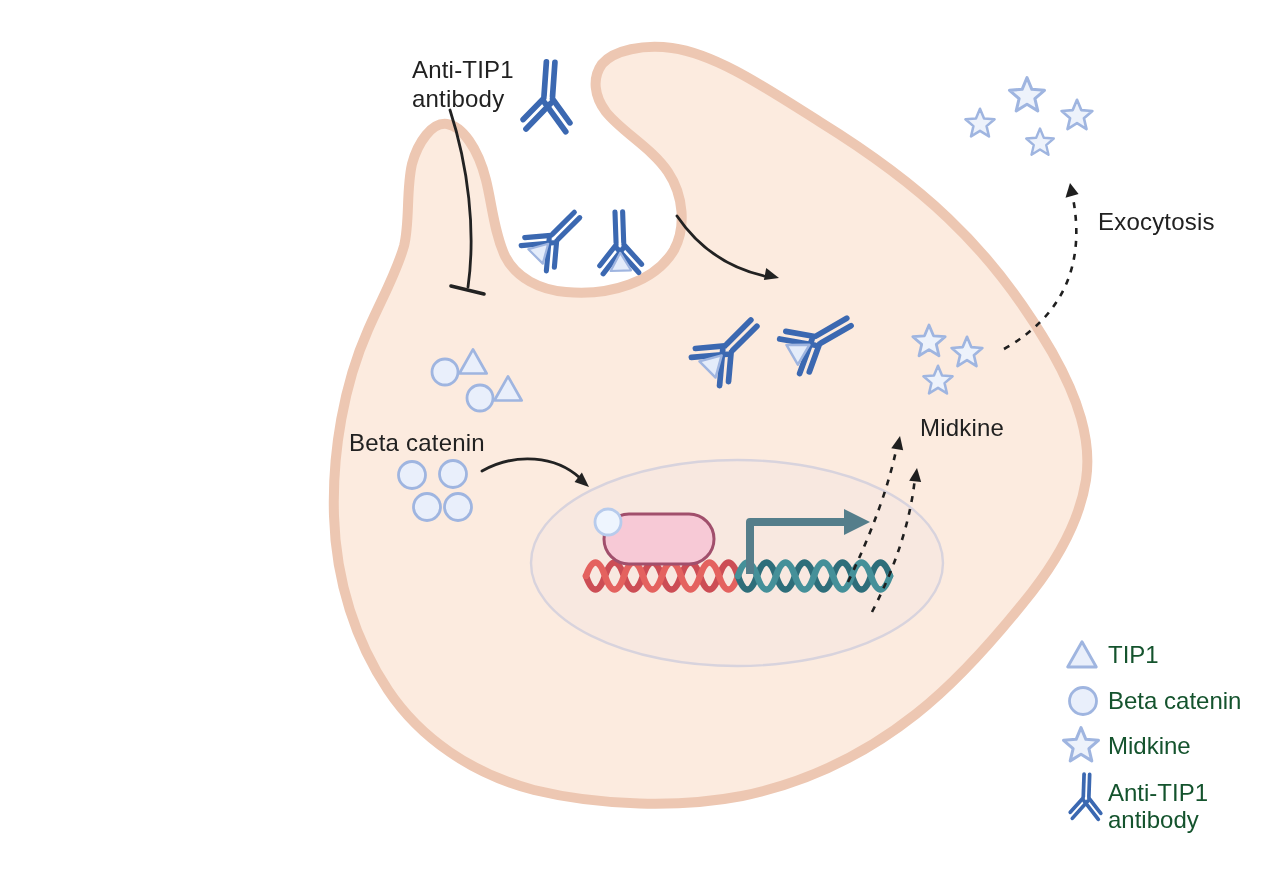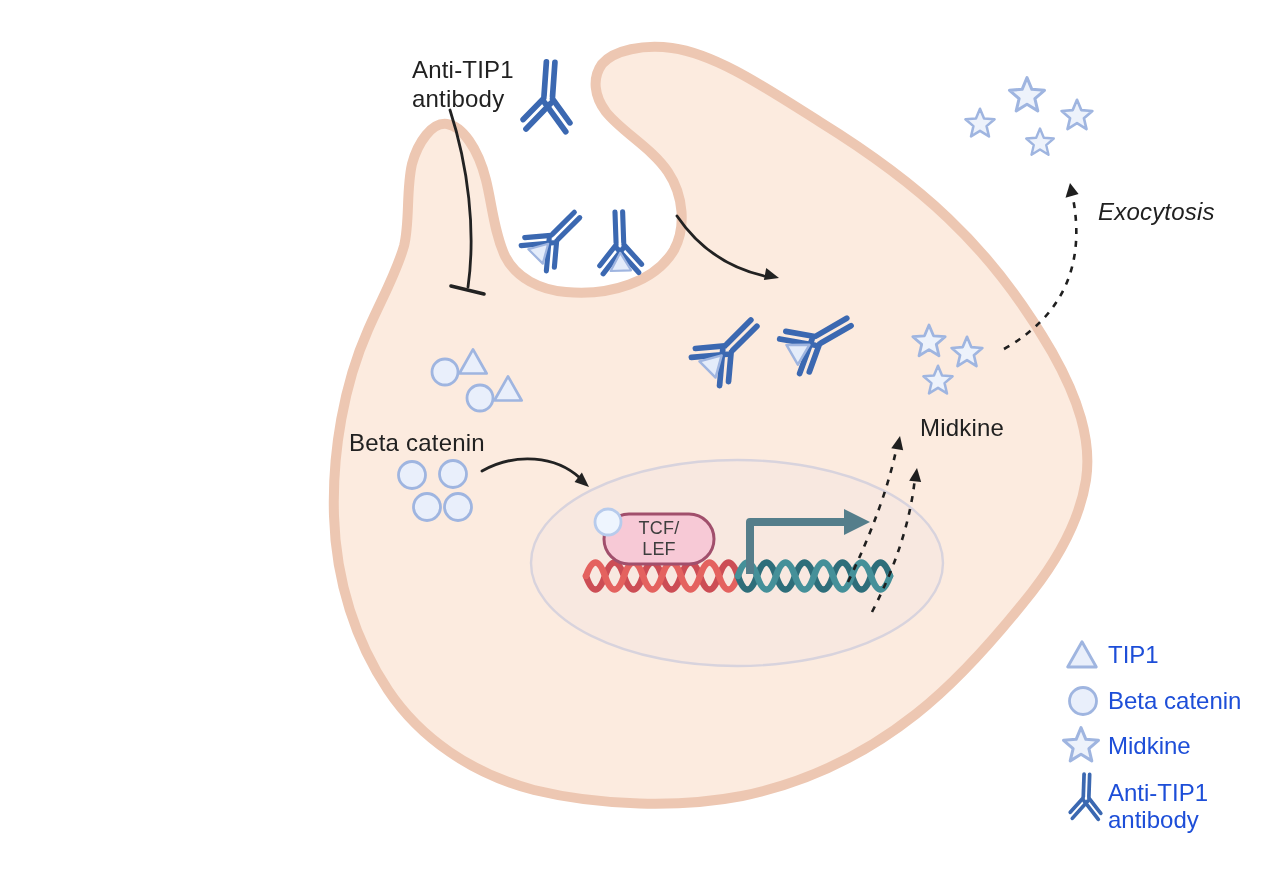--- a/index.html
+++ b/index.html
@@ -7,21 +7,21 @@
     position:relative;width:1280px;height:896px;background:#ffffff;overflow:hidden;
     font-family:"Liberation Sans", sans-serif;
     border-radius:27px;
   }
   .stage svg{position:absolute;left:0;top:0;}
   .lbl{
     position:absolute;color:#212121;font-size:24px;line-height:29px;
     white-space:pre-line;letter-spacing:0.2px;
   }
   .lbl.small{font-size:18px;line-height:21px;color:#3e3e3e;text-align:center;}
-  .legend-lbl{position:absolute;color:#1d4ed8;font-size:24px;line-height:27px;white-space:pre-line;}
+  .legend-lbl{position:absolute;color:#14532d;font-size:24px;line-height:27px;white-space:pre-line;}
 </style>
 </head>
 <body>
 
 <div class="stage">
 
 <svg width="1280" height="896" viewBox="0 0 1280 896">
   <defs>
 
     <g id="ab" stroke="#3b68b1" stroke-width="6" stroke-linecap="round" fill="none">
@@ -147,25 +147,23 @@
   <use href="#star" transform="translate(1040,143) scale(0.85)"></use>
 
   <use href="#tri" transform="translate(1082,656) scale(1.1)"></use>
   <circle cx="1083" cy="701" r="13.5" fill="#e9effb" stroke="#9fb5e0" stroke-width="2.8"></circle>
   <use href="#star" transform="translate(1081,746) scale(1.08)"></use>
   <use href="#ab" transform="translate(1086,799) rotate(182) scale(0.62)"></use>
 </svg>
 
 <div class="lbl" style="left:412px;top:55px;">Anti-TIP1
 antibody</div>
-<div class="lbl" style="left:1098px;top:197px;font-style:italic;">Exocytosis</div>
+<div class="lbl" style="left:1098px;top:207px;">Exocytosis</div>
 <div class="lbl" style="left:349px;top:428px;">Beta catenin</div>
 <div class="lbl" style="left:920px;top:413px;">Midkine</div>
-<div class="lbl small" style="left:604px;top:518px;width:110px;">TCF/
-LEF</div>
 
 <div class="legend-lbl" style="left:1108px;top:641px;">TIP1</div>
 <div class="legend-lbl" style="left:1108px;top:687px;">Beta catenin</div>
 <div class="legend-lbl" style="left:1108px;top:732px;">Midkine</div>
 <div class="legend-lbl" style="left:1108px;top:779px;">Anti-TIP1
 antibody</div>
 
 </div>
 
 </body></html>

